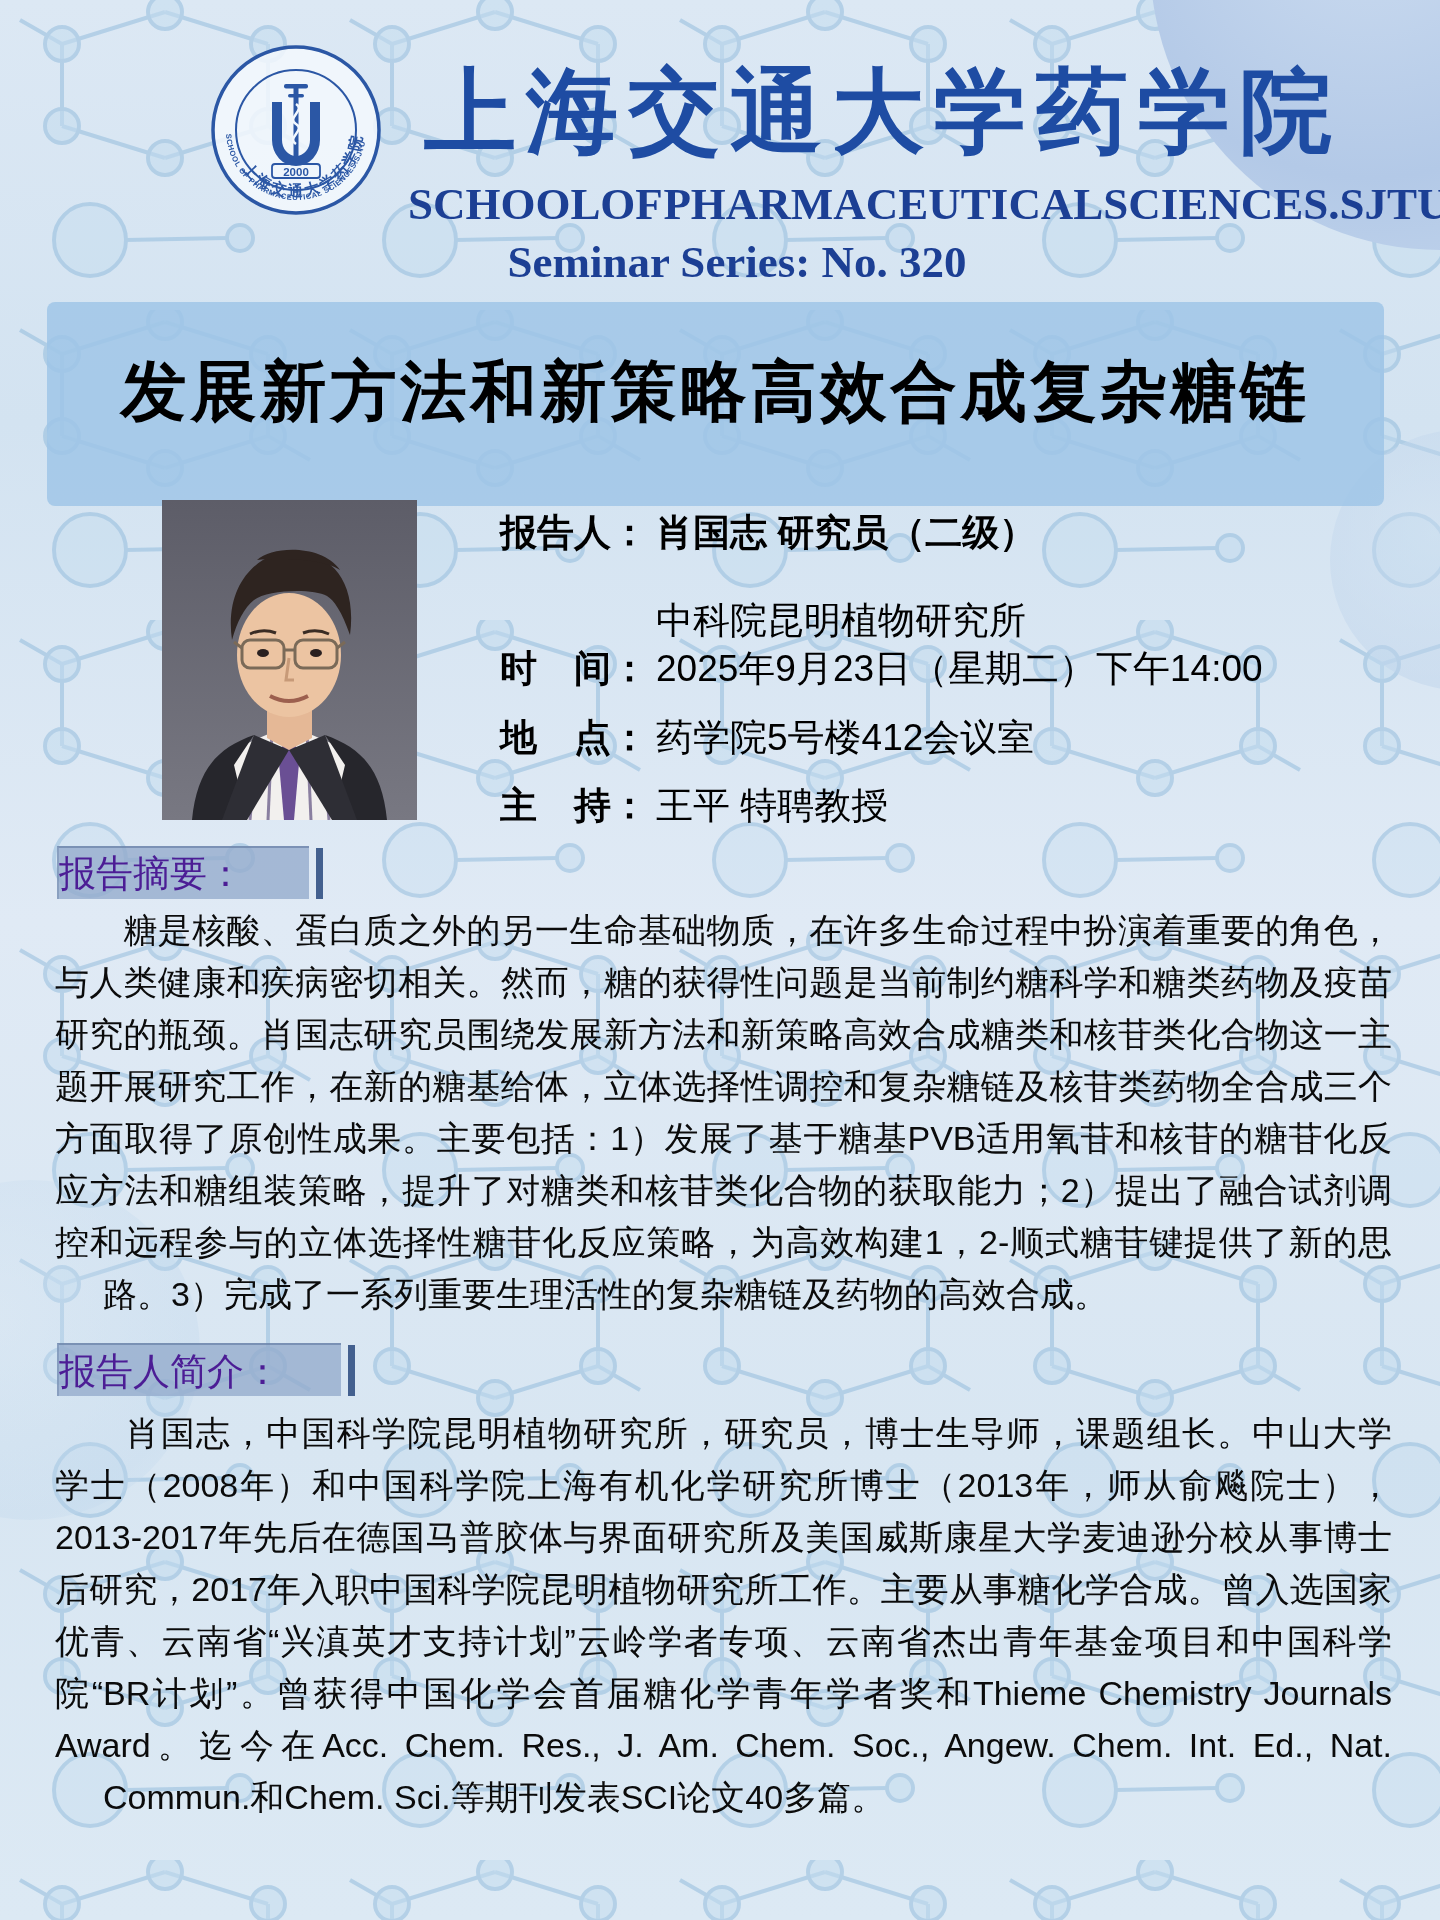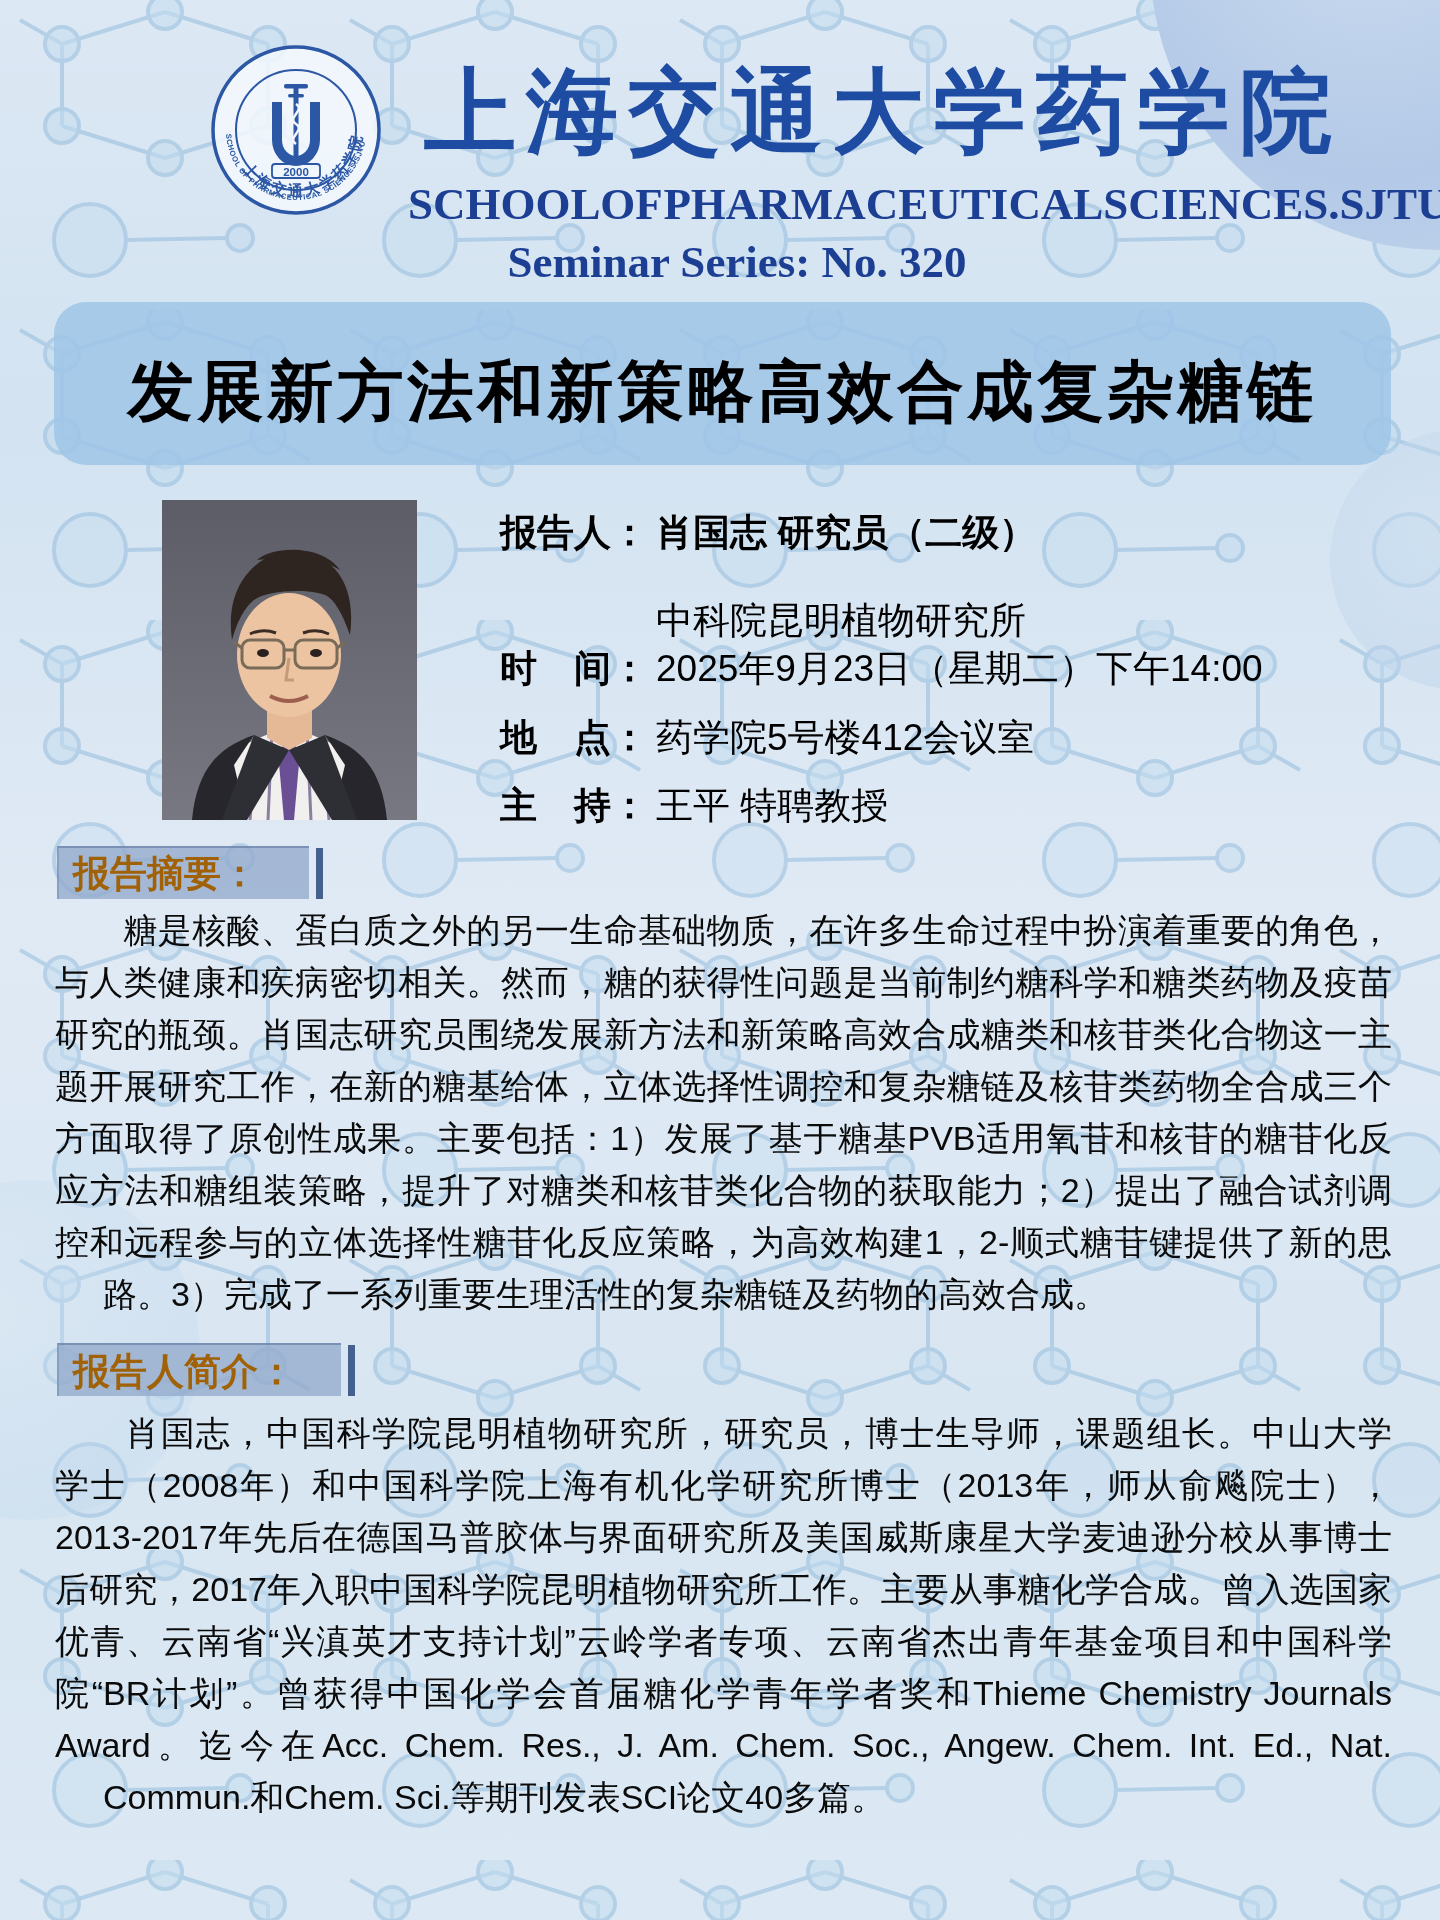--- a/index.html
+++ b/index.html
@@ -24,41 +24,41 @@
   .cn-title{left:408px;top:36px;width:950px;height:150px;line-height:150px;text-align:center;
     font-family:"DejaVu Serif","Liberation Serif",serif;font-weight:700;font-size:92px;
     letter-spacing:10px;color:#1e4ca3;white-space:nowrap;}
   .en-title{left:408px;top:178px;width:950px;text-align:center;
     font-family:"Liberation Serif","DejaVu Serif",serif;font-weight:700;font-size:45px;
     color:#1c3f94;word-spacing:-9px;letter-spacing:0;white-space:nowrap;}
   .seminar-series{left:237px;top:236px;width:1000px;text-align:center;
     font-family:"Liberation Serif","DejaVu Serif",serif;font-weight:700;font-size:45px;color:#1c3f94;}
 
   
-  .title-banner{left:54px;top:302px;width:1337px;height:163px;border-radius:32px;
+  .title-banner{left:47px;top:302px;width:1337px;height:204px;border-radius:8px;
     background:rgba(158,197,230,.82);}
   .title-banner .title-text{width:100%;height:100%;line-height:178px;text-align:center;
     font-size:66px;font-weight:900;letter-spacing:4px;color:#000;white-space:nowrap;}
 
   
   .photo{left:162px;top:500px;width:255px;height:320px;}
   .info-row{left:480px;white-space:nowrap;font-size:37px;color:#000;margin-left:20px;}
   .info-label{font-weight:700;}
   .info-value{font-weight:400;margin-left:8px;}
   .info-value.bold{font-weight:700;}
   .row-1{top:508px;}
   .row-2{top:596px;left:628px;}
   .row-3{top:644px;}
   .row-4{top:713px;}
   .row-5{top:781px;}
 
   
   .section-bar{background:rgba(148,171,204,.78);border-top:2px solid rgba(90,115,155,.55);
     border-left:2px solid rgba(90,115,155,.35);box-sizing:border-box;
-    font-size:37px;font-weight:700;color:#a16207;padding-left:14px;position:absolute;}
+    font-size:37px;font-weight:400;color:#4c1d95;position:absolute;}
   .section-bar::after{content:"";position:absolute;right:-14px;top:0;height:100%;width:7px;
     background:#43608f;}
   .bar-abstract{left:57px;top:846px;width:252px;height:53px;line-height:51px;}
   .bar-bio{left:57px;top:1343px;width:284px;height:53px;line-height:53px;}
 
   
   .para{left:55px;width:1337px;font-size:34px;line-height:52px;color:#0b0b0b;}
   .para-abstract{top:904px;}
   .para-bio{top:1407px;}
   .para-line{text-align:justify;text-align-last:justify;white-space:normal;}

